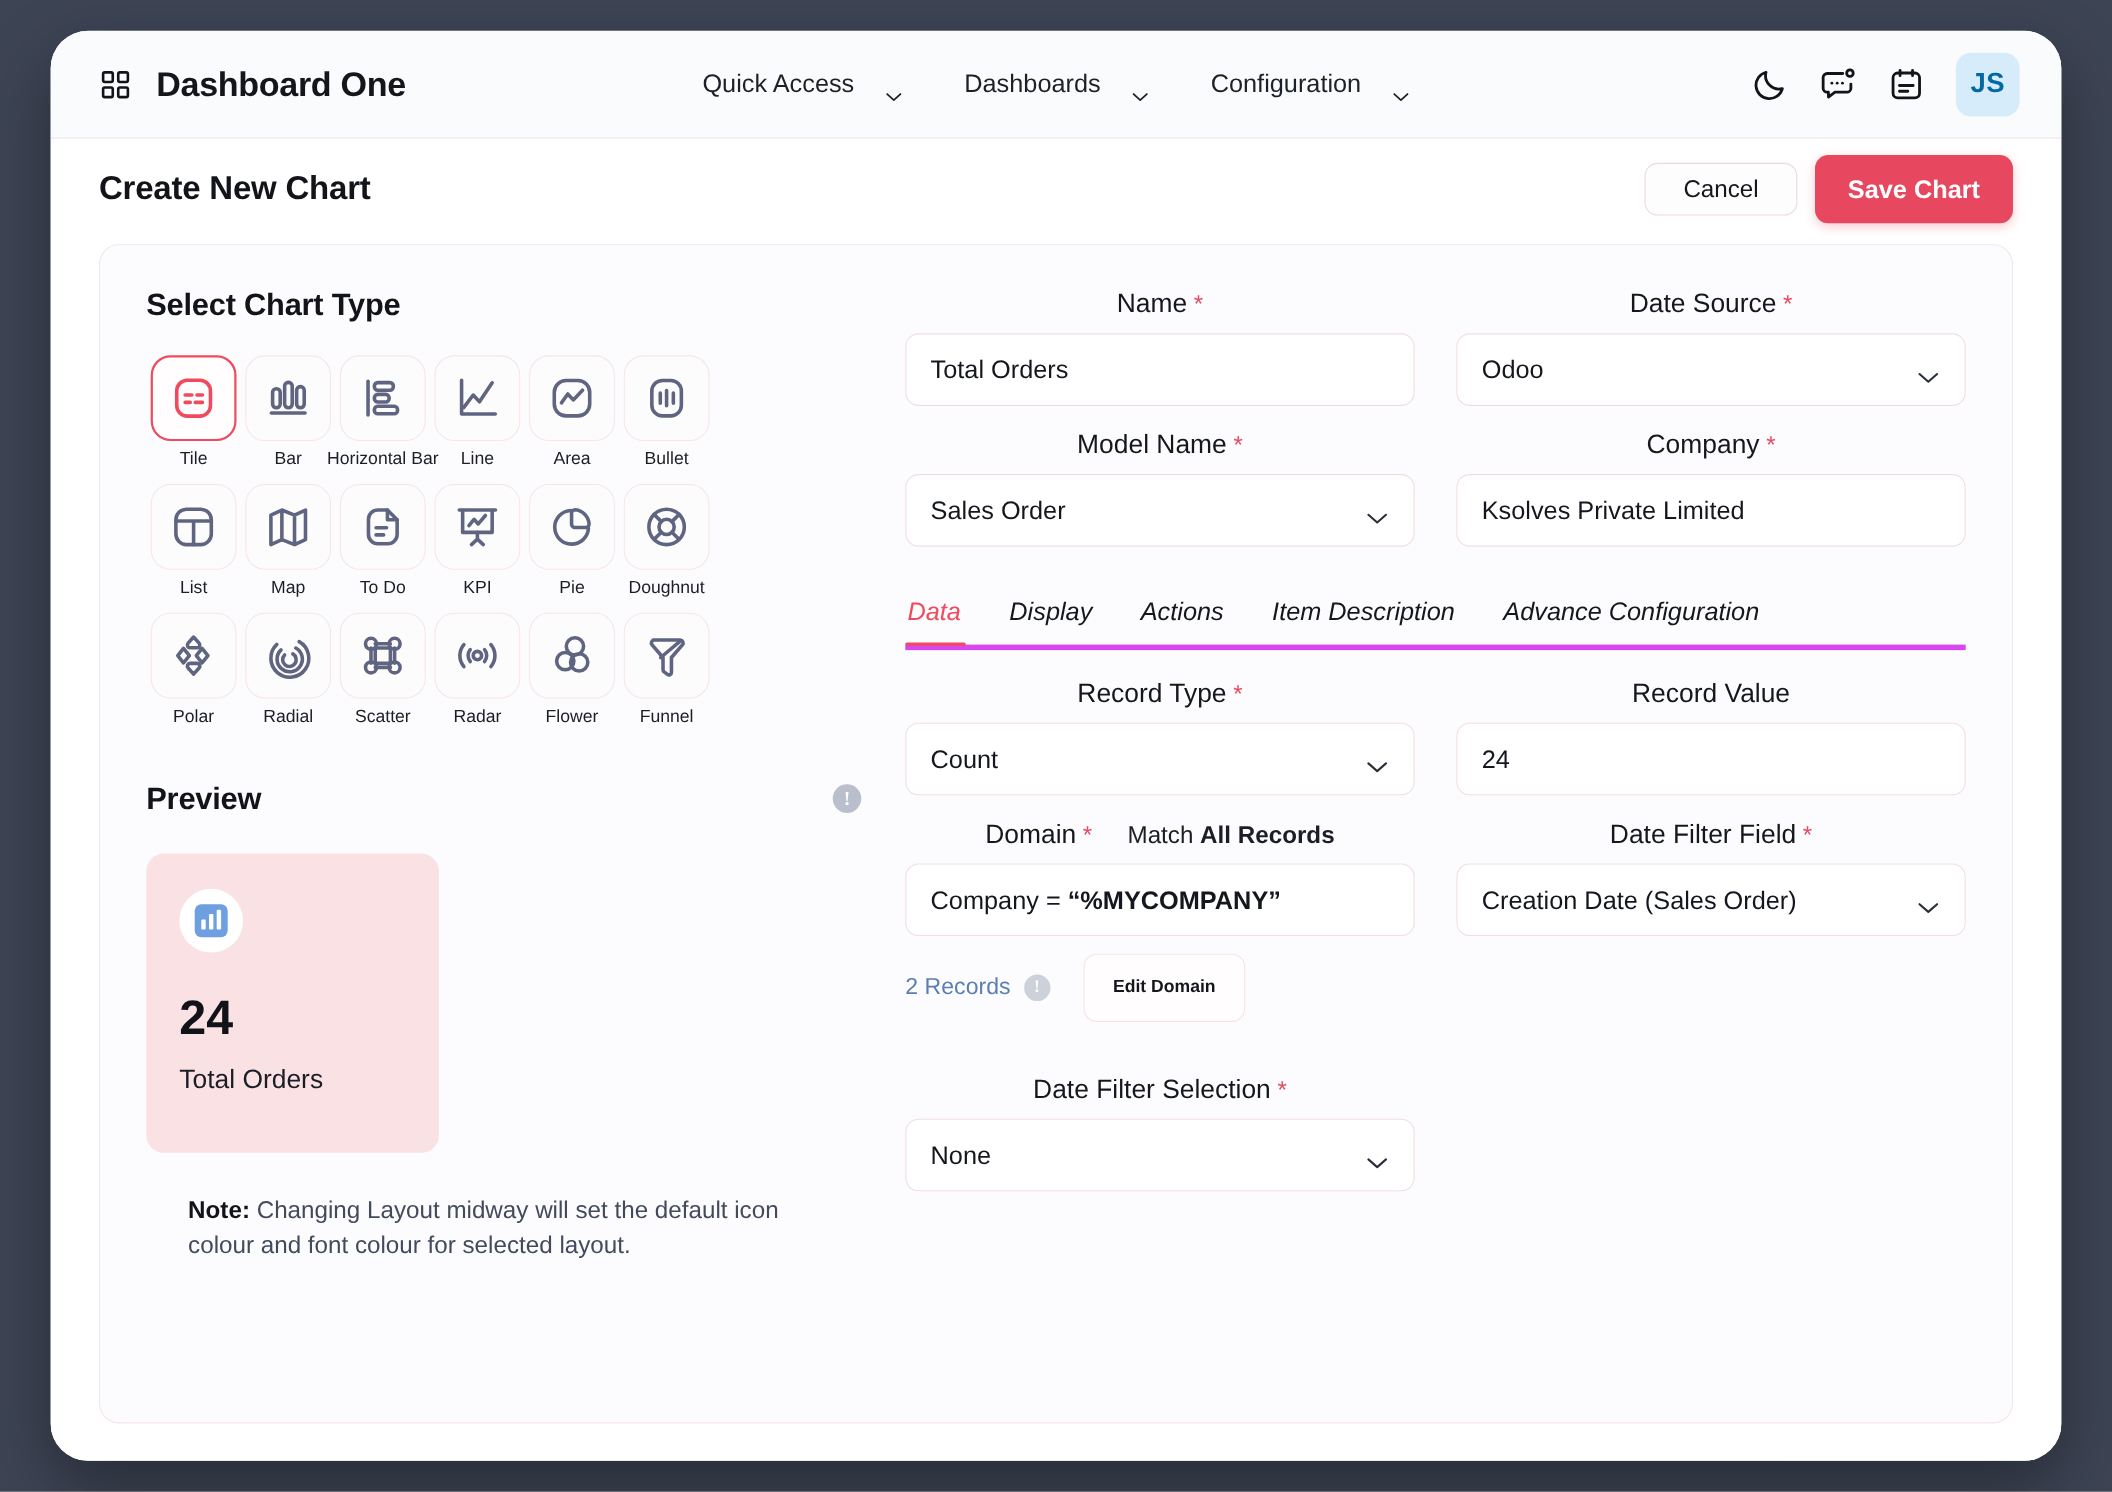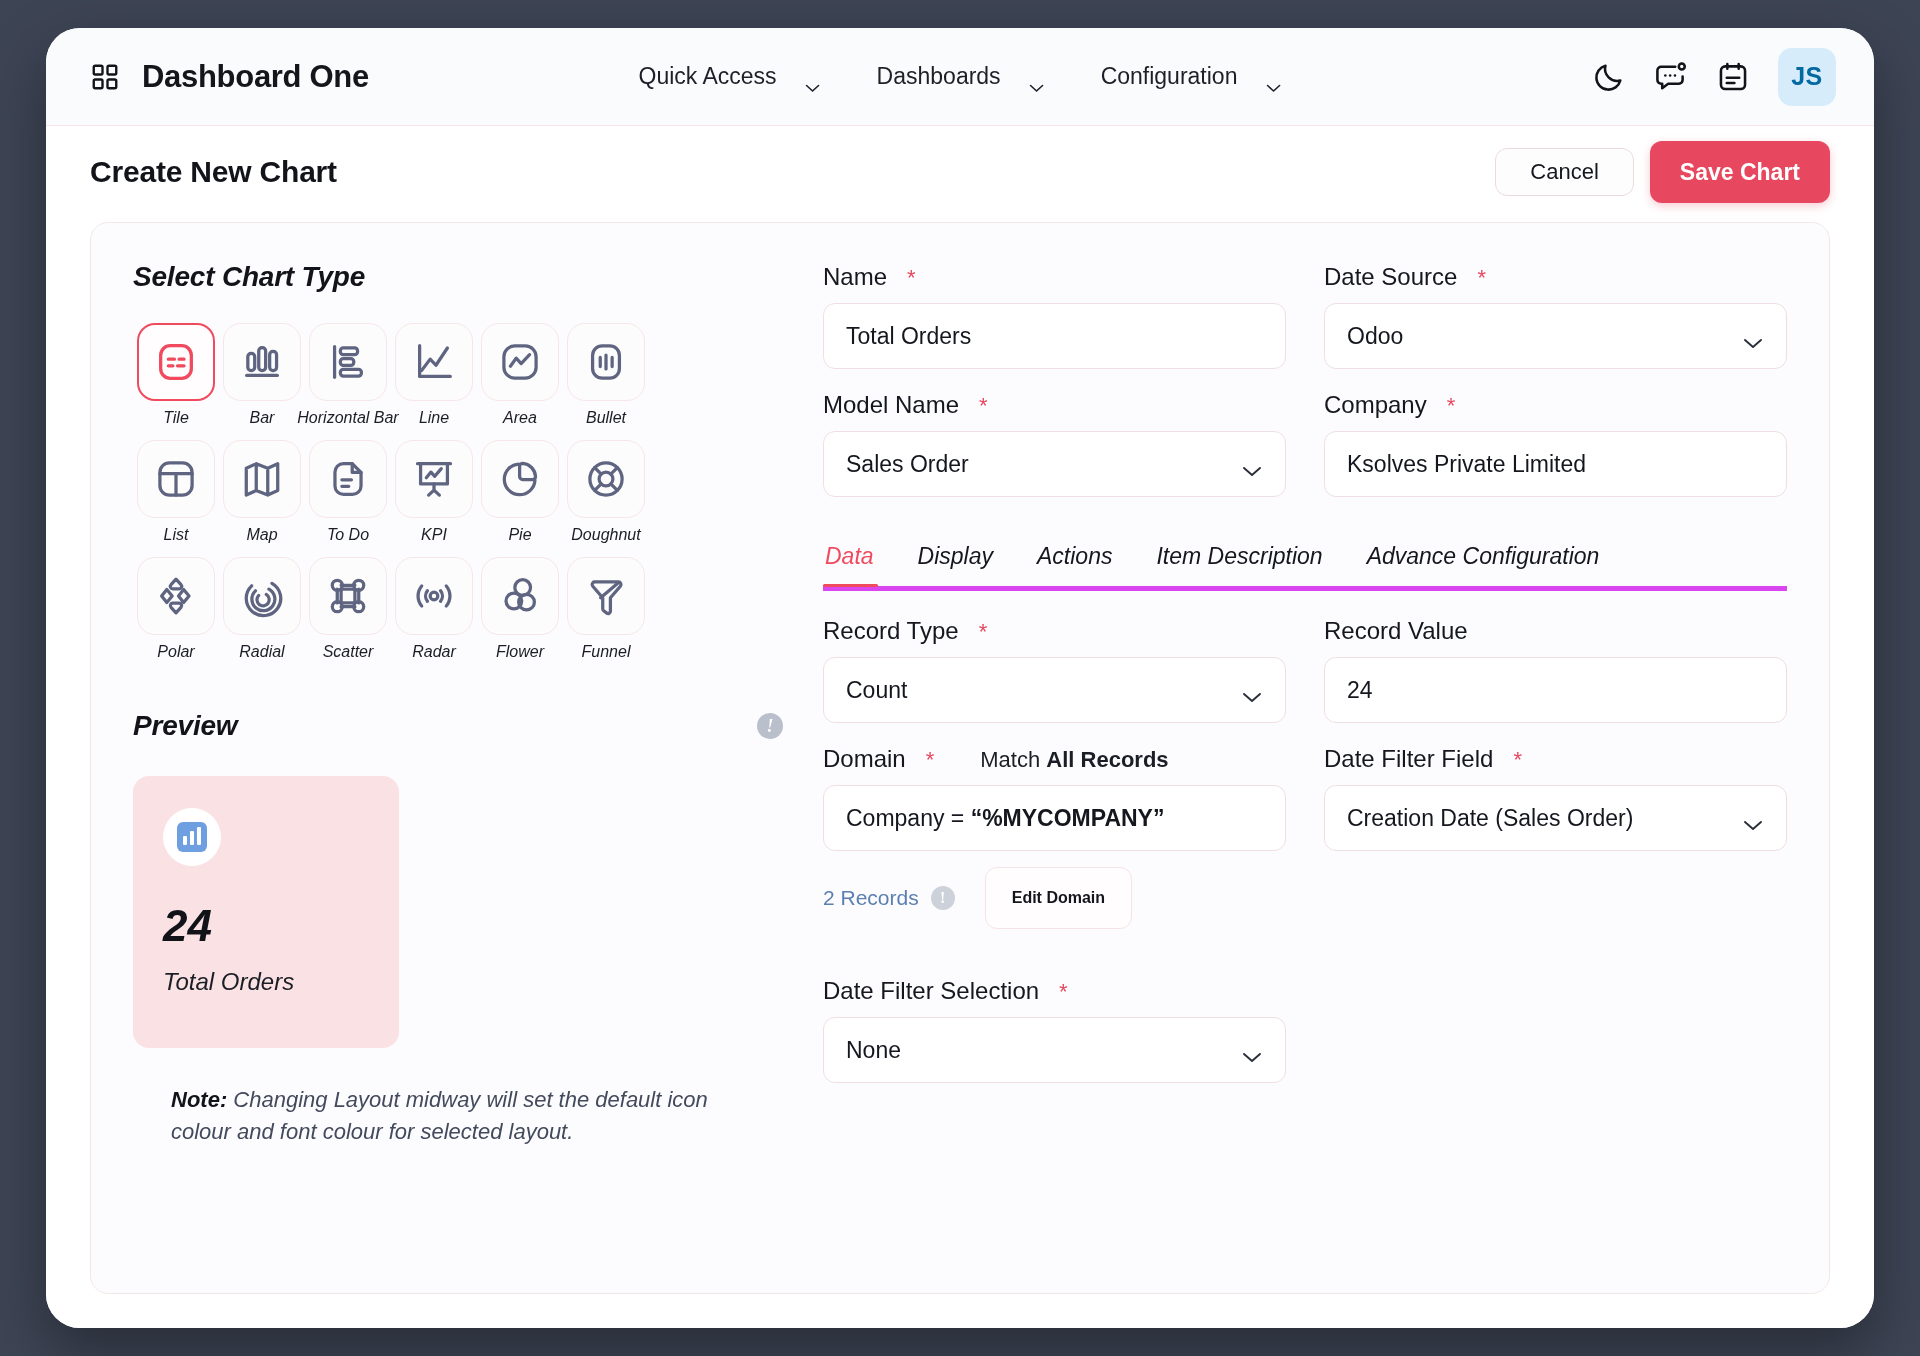--- a/index.html
+++ b/index.html
@@ -89,21 +89,21 @@
   .card {
     height: 100%;
     border: 1px solid #f3e6e8; border-radius: 18px;
     background: #fcfcfe;
     display: flex;
     padding: 38px 42px 0 42px;
     gap: 40px;
   }
 
   
-  .leftcol { width: 650px; flex: 0 0 650px; font-style: italic; }
+  .leftcol { width: 650px; flex: 0 0 650px; }
   .section-title { font-size: 28px; font-weight: 700; color: #12141a; letter-spacing: -.2px; }
 
   .typegrid {
     margin-top: 30px;
     display: grid; grid-template-columns: repeat(6, 86px);
     column-gap: 0; row-gap: 14px;
     justify-content: start;
   }
   .typecell { width: 86px; display: flex; flex-direction: column; align-items: center; cursor: pointer; }
   .typebox {
@@ -148,21 +148,21 @@
   .pv-label { margin-top: 20px; font-size: 24px; color: #1b1e26; }
 
   .note { margin-top: 36px; font-size: 22px; line-height: 1.45; color: #434a5c; max-width: 580px; margin-left: 38px; }
   .note b { color: #12141a; font-weight: 700; }
 
   
   .rightcol { flex: 1 1 auto; padding-top: 2px; }
   .formrow { display: flex; gap: 38px; }
   .fgroup { flex: 1 1 0; min-width: 0; margin-bottom: 22px; }
   .flabel {
-    font-size: 24px; color: #15171e; margin-bottom: 12px; display: flex; align-items: baseline; gap: 20px;
+    font-size: 24px; color: #15171e; margin-bottom: 12px; display: flex; align-items: baseline; gap: 6px; justify-content: center;
   }
   .req { color: #e8485f; font-size: 22px; }
   .match {
     margin-left: 26px; font-size: 22px; color: #1b1e26;
   }
   .match b { font-weight: 700; }
   .fctrl {
     height: 66px; border: 1px solid #f0dfe2; border-radius: 12px;
     background: #ffffff; display: flex; align-items: center;
     padding: 0 22px; font-size: 23px; color: #15171e;

